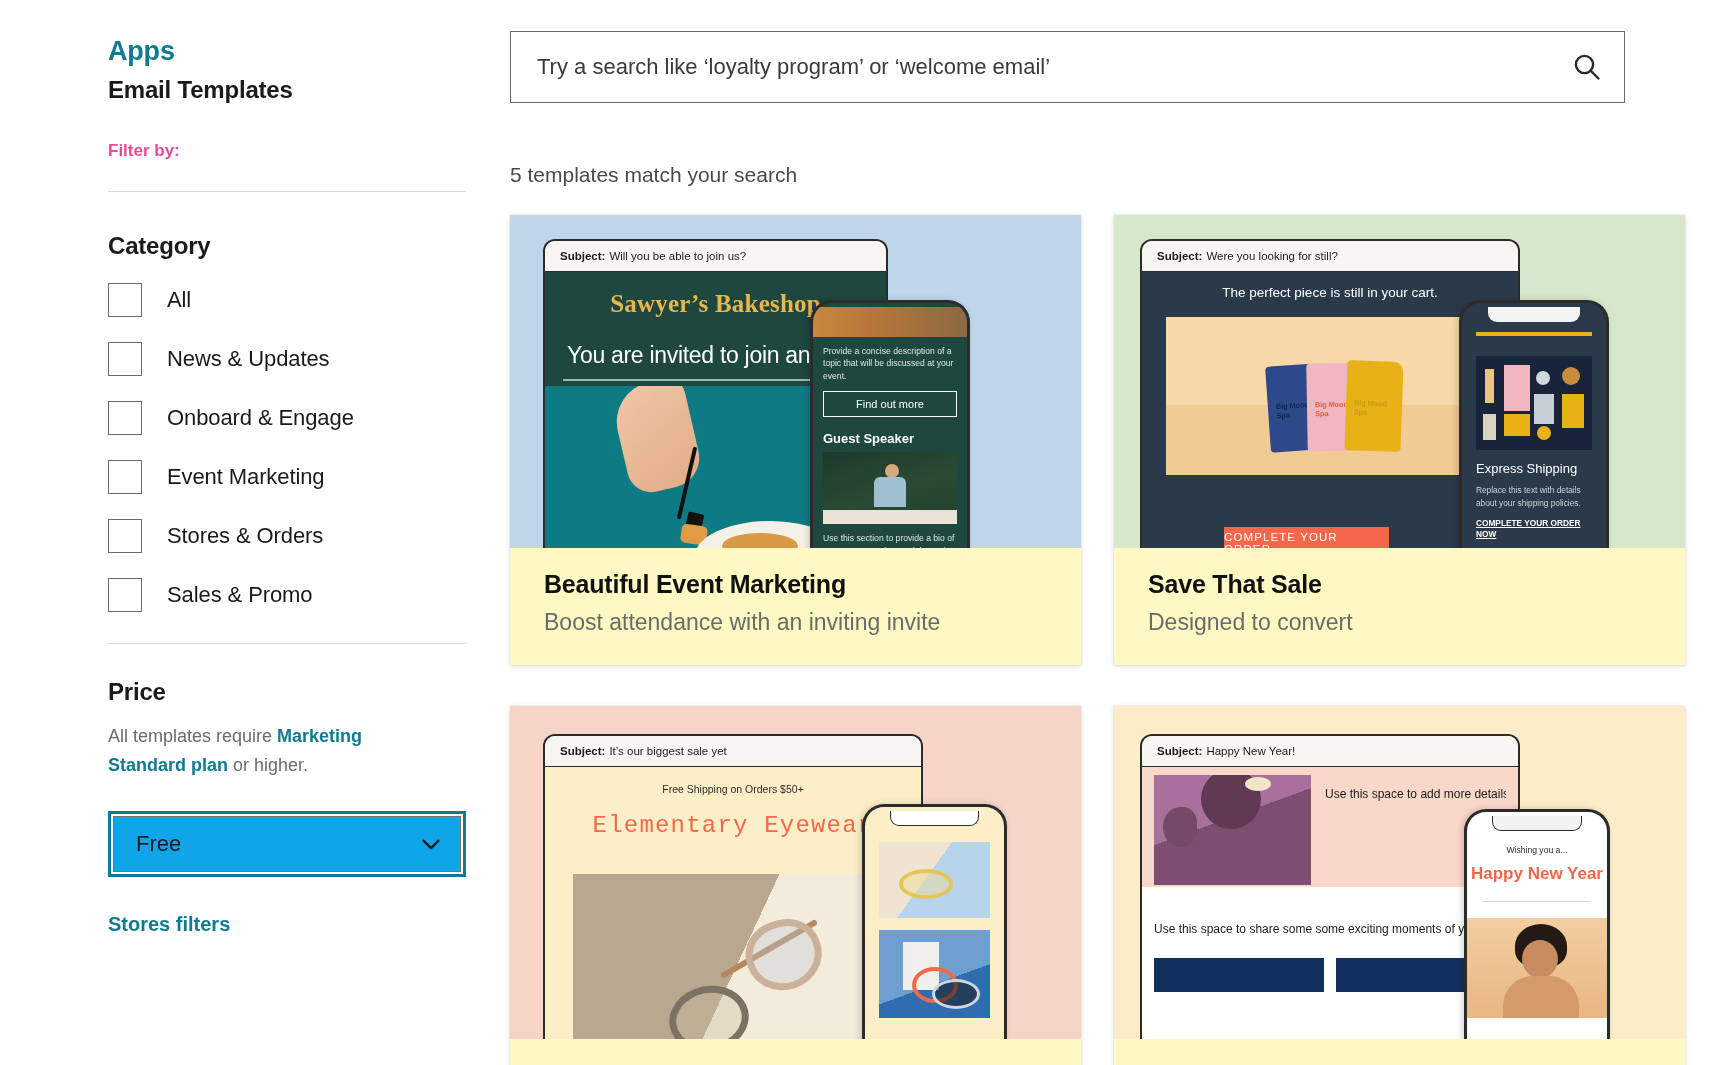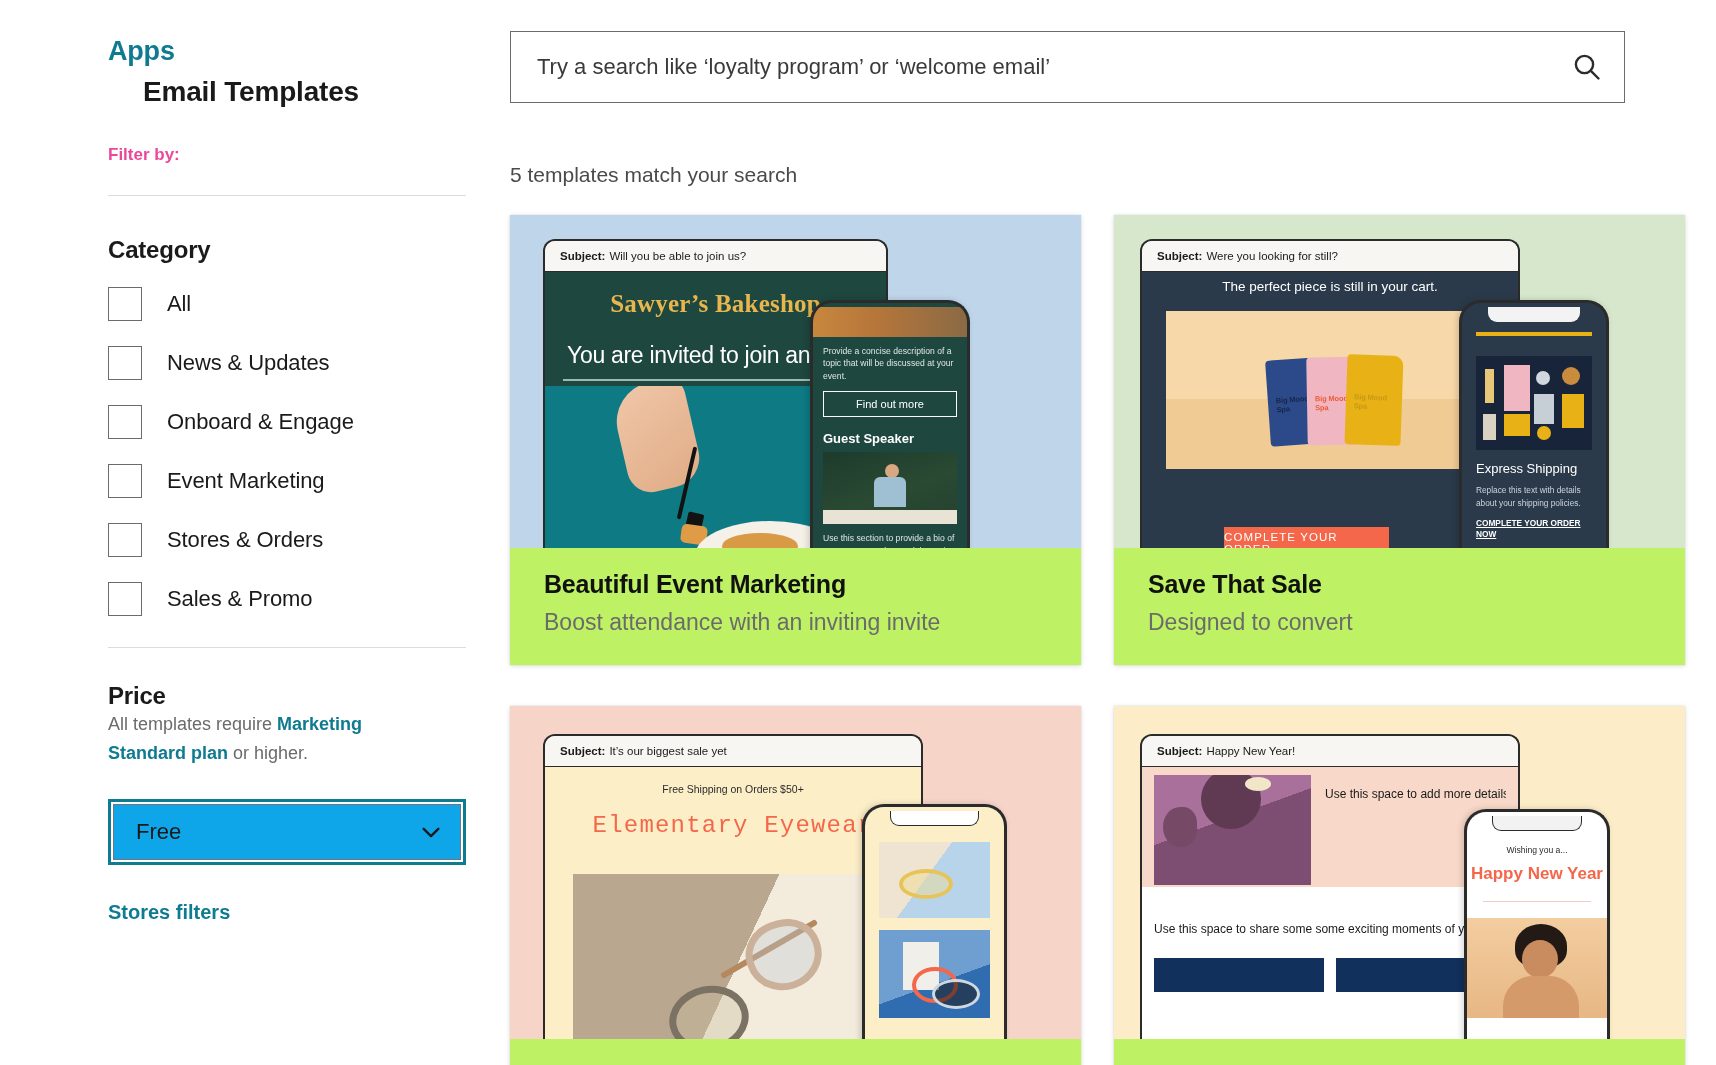--- a/index.html
+++ b/index.html
@@ -11,22 +11,22 @@
   }
   .page { position: relative; width: 1716px; height: 1065px; display: flex; }
 
   
   .sidebar { width: 500px; padding: 36px 0 0 108px; flex: 0 0 500px; }
   .apps-link {
     color: #0e7b90; font-size: 27px; font-weight: bold;
     letter-spacing: -0.2px; cursor: pointer; display: block;
   }
   .page-title {
-    color: #1a1a1a; font-size: 28px; font-weight: bold;
-    margin-top: 9px; letter-spacing: -0.2px; margin-left: 35px;
+    color: #1a1a1a; font-size: 24px; font-weight: bold;
+    margin-top: 9px; letter-spacing: -0.2px;
   }
   .filter-by { color: #ec4899; font-size: 17px; font-weight: bold; margin-top: 37px; }
   .divider { height: 1px; background: #dcdcdc; width: 358px; margin-top: 30px; }
 
   .section-head {
     font-size: 24px; font-weight: bold; color: #1a1a1a;
     letter-spacing: -0.2px;
   }
   .cat-block { margin-top: 40px; }
   .cat-list { margin-top: 22px; }
@@ -38,21 +38,21 @@
     width: 34px; height: 34px; border: 1.6px solid #6b6b6b;
     background: #fff; flex: 0 0 34px;
   }
   .cat-label {
     margin-left: 25px; font-size: 22px; color: #1a1a1a;
     letter-spacing: -0.1px;
   }
 
   .price-block { margin-top: 34px; }
   .price-note {
-    margin-top: 0; font-size: 18px; line-height: 1.62;
+    margin-top: 16px; font-size: 18px; line-height: 1.62;
     color: #6b6b6b; width: 330px;
   }
   .price-note .lnk { color: #0e7b90; font-weight: bold; cursor: pointer; }
 
   .select-wrap {
     margin-top: 31px; width: 358px; height: 66px;
     border: 3px solid #0e7b90; background: #fff;
     display: flex; align-items: center; position: relative;
     cursor: pointer;
   }
@@ -86,21 +86,21 @@
     display: flex; align-items: center; justify-content: center; cursor: pointer;
   }
   .result-count { margin-top: 60px; font-size: 21px; color: #4a4a4a; }
 
   .grid {
     margin-top: 28px; display: grid;
     grid-template-columns: 571px 571px; column-gap: 33px; row-gap: 41px;
     width: 1175px;
   }
   .card {
-    background: #bef264; box-shadow: 0 1px 5px rgba(0,0,0,.14), 0 0 1px rgba(0,0,0,.18);
+    background: #fef9c3; box-shadow: 0 1px 5px rgba(0,0,0,.14), 0 0 1px rgba(0,0,0,.18);
     cursor: pointer; overflow: hidden;
   }
   .hero { height: 333px; position: relative; overflow: hidden; }
   .card-body { padding: 22px 34px 26px 34px; }
   .card-title {
     font-size: 25px; font-weight: bold; color: #111; letter-spacing: -0.2px;
   }
   .card-desc {
     font-size: 23px; color: #6b6b6b; margin-top: 7px; line-height: 1.42;
   }
@@ -189,21 +189,21 @@
     background: linear-gradient(160deg,#1d3b2c,#2a4a33 55%,#24412e);
   }
   .p1photo .head { position:absolute; left:46%; top:12px; width:14px; height:14px; background:#d8a882; border-radius:50%; }
   .p1photo .torso { position:absolute; left:38%; top:25px; width:32px; height:30px; background:#9ec0d2; border-radius:6px 6px 0 0; }
   .p1photo .table { position:absolute; left:0; right:0; bottom:0; height:14px; background:#e9e3d6; }
 
   
   .hero2 { background: #d6e7cc; }
   .d2 { left: 26px; top: 24px; width: 380px; height: 320px; }
   .d2 .body2 { background: #2b3a4a; height: 287px; position: relative; }
-  .cart-line { color: #fff; font-size: 13.5px; text-align: center; padding-top: 7px; }
+  .cart-line { color: #fff; font-size: 13.5px; text-align: center; padding-top: 13px; }
   .prodimg {
     margin: 17px 24px 0 24px; height: 158px;
     background: linear-gradient(180deg,#f7d9a9 0 56%, #f1cb94 56%, #f1cb94 100%);
     position: relative; overflow: hidden;
   }
   .pouch { position: absolute; bottom: 24px; border-radius: 4px 10px 4px 4px; }
   .pouchA { left: 31%; width: 52px; height: 86px; background: #2c4a8a; transform: rotate(-4deg); }
   .pouchB { left: 43%; width: 52px; height: 88px; background: #f0b7c2; transform: rotate(-1deg); }
   .pouchC { left: 55%; width: 56px; height: 90px; background: #e8b216; transform: rotate(2deg); }
   .pouch span {

